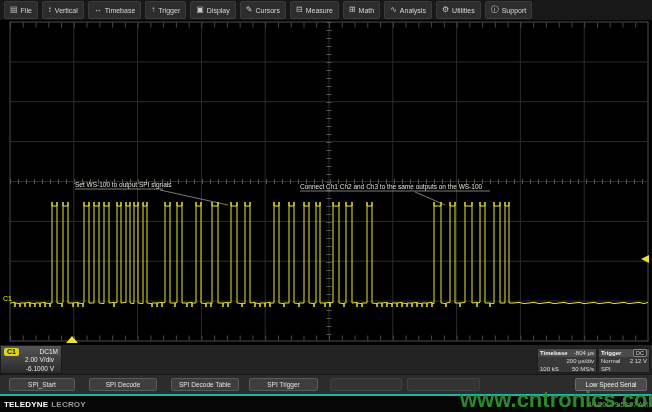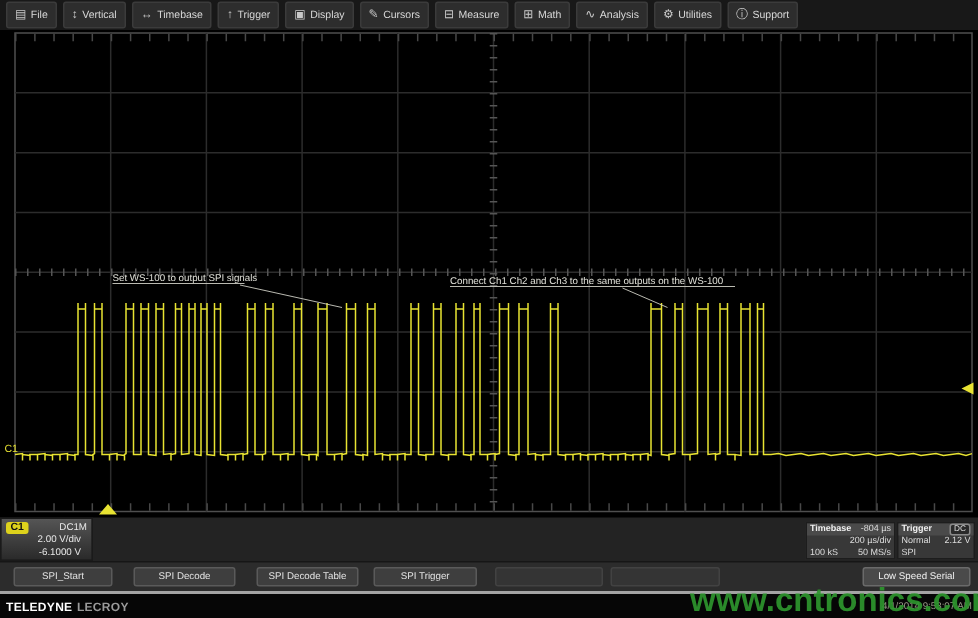--- a/index.html
+++ b/index.html
@@ -43,21 +43,21 @@
   .dialogstrip{position:absolute;top:374px;left:0;width:652px;height:20px;background:#2c2c2c;
                border-top:1px solid #161616;}
   .dbtn{position:absolute;top:3px;height:13px;box-sizing:border-box;background:#3e3e3e;
         border:1px solid #5a5a5a;border-radius:2px;color:#e2e2e2;font-size:6.5px;
         display:flex;align-items:center;justify-content:center;white-space:nowrap;}
   .dbtn.empty{background:#343434;border-color:#424242;}
   .dbtn.tab{background:#4a4a4a;border-color:#6a6a6a;color:#f0f0f0;}
 
   
   .statusbar{position:absolute;top:394px;left:0;width:652px;height:18px;background:#060606;
-             border-top:2px solid #a3a3a3;box-sizing:border-box;}
+             border-top:2px solid #14b8a6;box-sizing:border-box;}
   .brand{position:absolute;left:4px;top:4px;font-size:8px;letter-spacing:.2px;}
   .brand .p1{color:#fff;font-weight:bold;}
   .brand .p2{color:#9a9a9a;font-weight:bold;margin-left:3px;}
   .datetime{position:absolute;right:4px;top:5px;font-size:6.5px;color:#9a9a8a;}
 
   
   .watermark{position:absolute;left:460px;top:387px;font-size:22px;font-weight:bold;
              color:rgba(46,150,46,.92);z-index:20;white-space:nowrap;}
 </style>
 </head>

